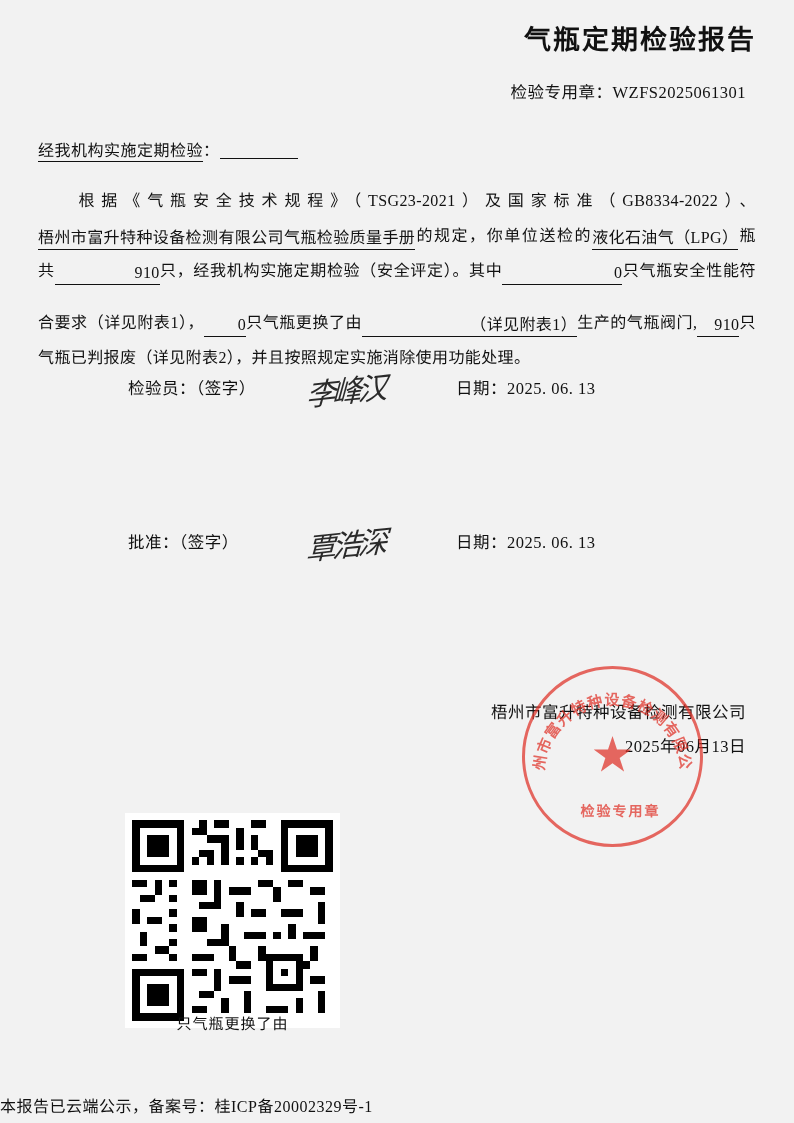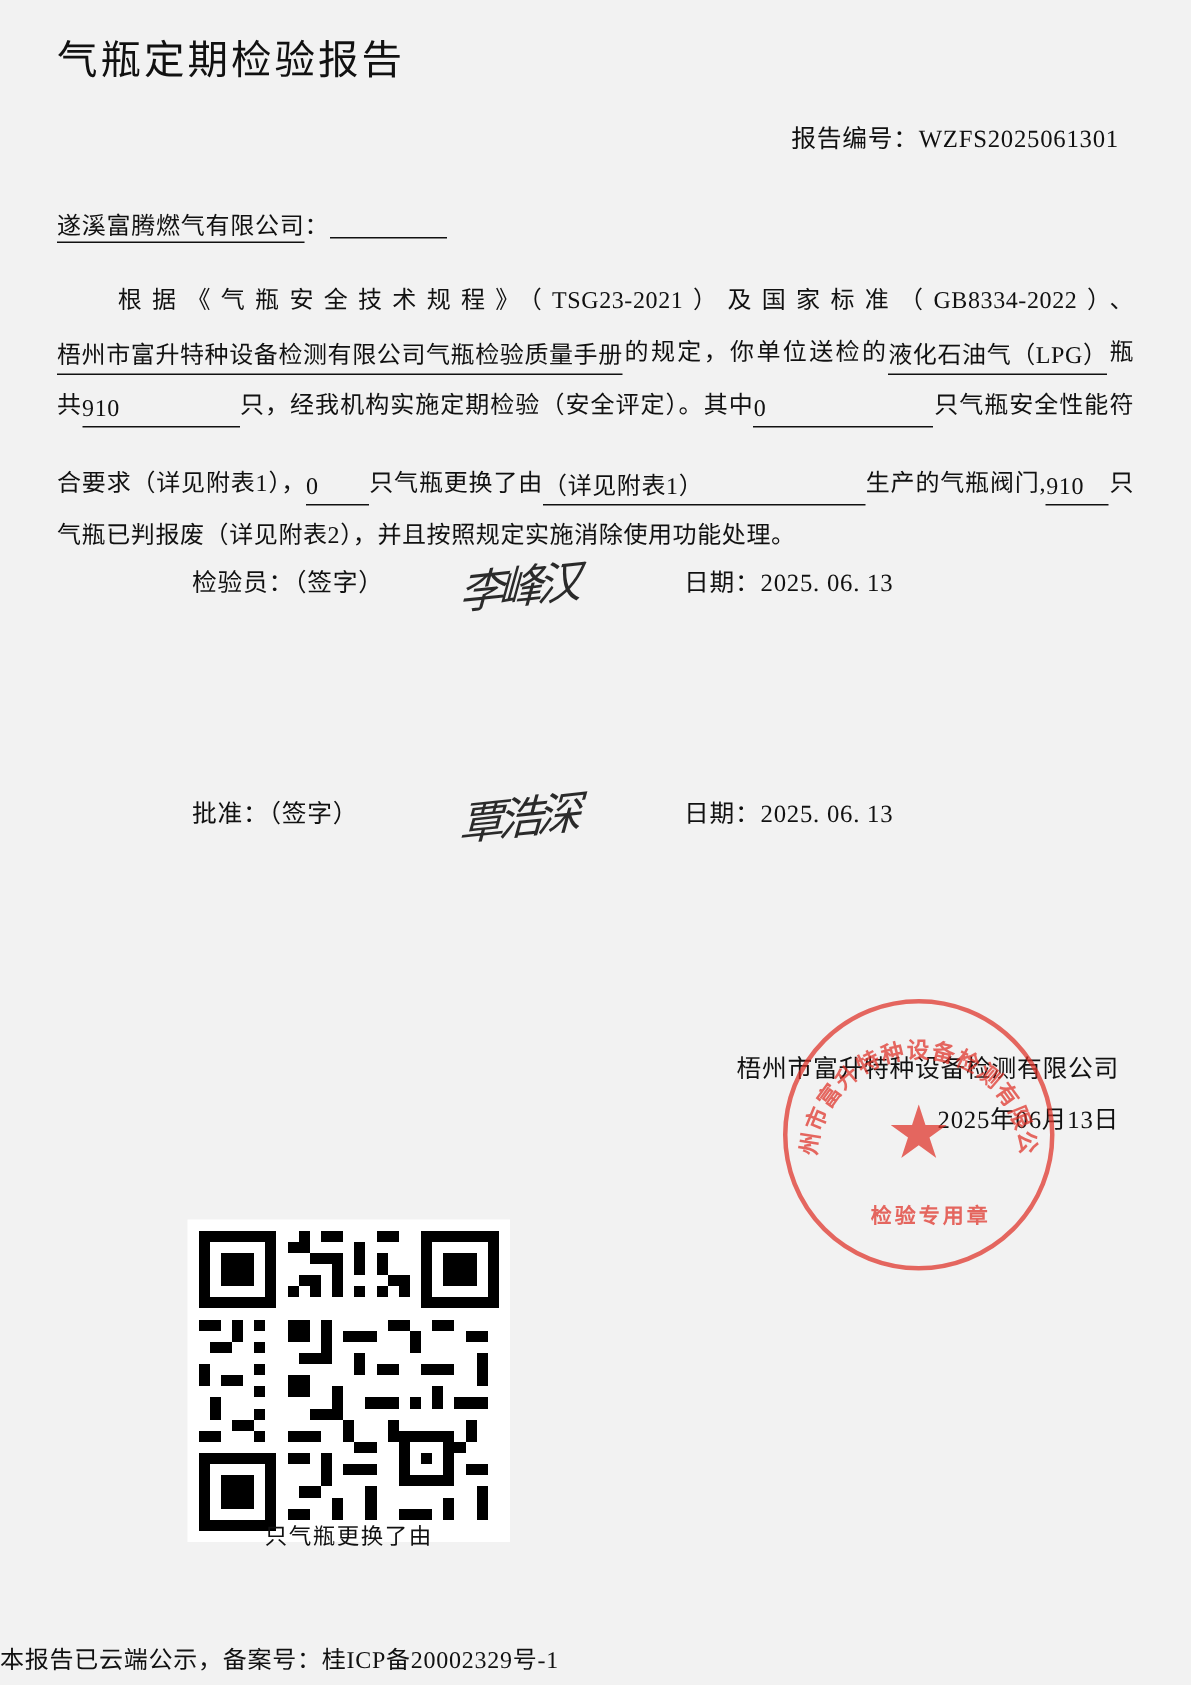--- a/index.html
+++ b/index.html
@@ -16,23 +16,23 @@
     overflow: hidden;
   }
   .page {
     position: relative;
     width: 794px;
     height: 1123px;
     box-sizing: border-box;
     padding: 0 38px;
   }
   .doc-title {
-    text-align: left;
+    text-align: right;
     font-size: 27px;
-    font-weight: normal;
+    font-weight: bold;
     letter-spacing: 2px;
     margin-top: 18px;
     margin-bottom: 0;
     font-family: "Liberation Serif", "DejaVu Serif", serif;
   }
   .report-no {
     text-align: right;
     font-size: 16.5px;
     margin-top: 22px;
     padding-right: 10px;
@@ -61,21 +61,21 @@
     text-align: justify;
     letter-spacing: 0.4px;
   }
   .body-text .indent {
     display: inline-block;
     width: 34px;
   }
   .fill {
     display: inline-block;
     border-bottom: 1px solid #111;
-    text-align: left;
+    text-align: right;
     line-height: 22px;
     vertical-align: -2px;
   }
   .fill.w-manual { min-width: 300px; }
   .fill.w-gas { min-width: 145px; }
   .fill.w-count { min-width: 105px; }
   .fill.w-qualified { min-width: 120px; }
   .fill.w-valvecount { min-width: 42px; }
   .fill.w-valve { min-width: 215px; margin-top: 26px; }
   .fill.w-scrap { min-width: 42px; }
@@ -198,25 +198,25 @@
   }
 </style>
 </head>
 <body>
 
 <div class="page">
 
   <div class="doc-title">气瓶定期检验报告</div>
 
   <div class="report-no">
-    <span>报告编号：</span><span>WZFS2025061301</span>
+    <span>检验专用章：</span><span>WZFS2025061301</span>
   </div>
 
   <div class="addressee">
-    <span class="u">遂溪富腾燃气有限公司</span><span>：</span><span class="blank-after"></span>
+    <span class="u">经我机构实施定期检验</span><span>：</span><span class="blank-after"></span>
   </div>
 
   <div class="body-text">
     <span class="indent"></span><span>根据《气瓶安全技术规程》（TSG23-2021）及国家标准（GB8334-2022）、</span><span class="fill w-manual">梧州市富升特种设备检测有限公司气瓶检验质量手册</span><span>的规定，你单位送检的</span><span class="fill w-gas">液化石油气（LPG）</span><span>瓶共</span><span class="fill w-count">910</span><span>只，经我机构实施定期检验（安全评定）。其中</span><span class="fill w-qualified">0</span><span>只气瓶安全性能符合要求（详见附表1），</span><span class="fill w-valvecount">0</span><span>只气瓶更换了由</span><span class="fill w-valve">（详见附表1）</span><span>生产的气瓶阀门,</span><span class="fill w-scrap">910</span><span>只气瓶已判报废（详见附表2），并且按照规定实施消除使用功能处理。</span>
   </div>
 
   <div class="sig-block">
     <div class="sig-row">
       <span class="label">检验员：（签字）</span>
       <span class="hand">李峰汉</span>

